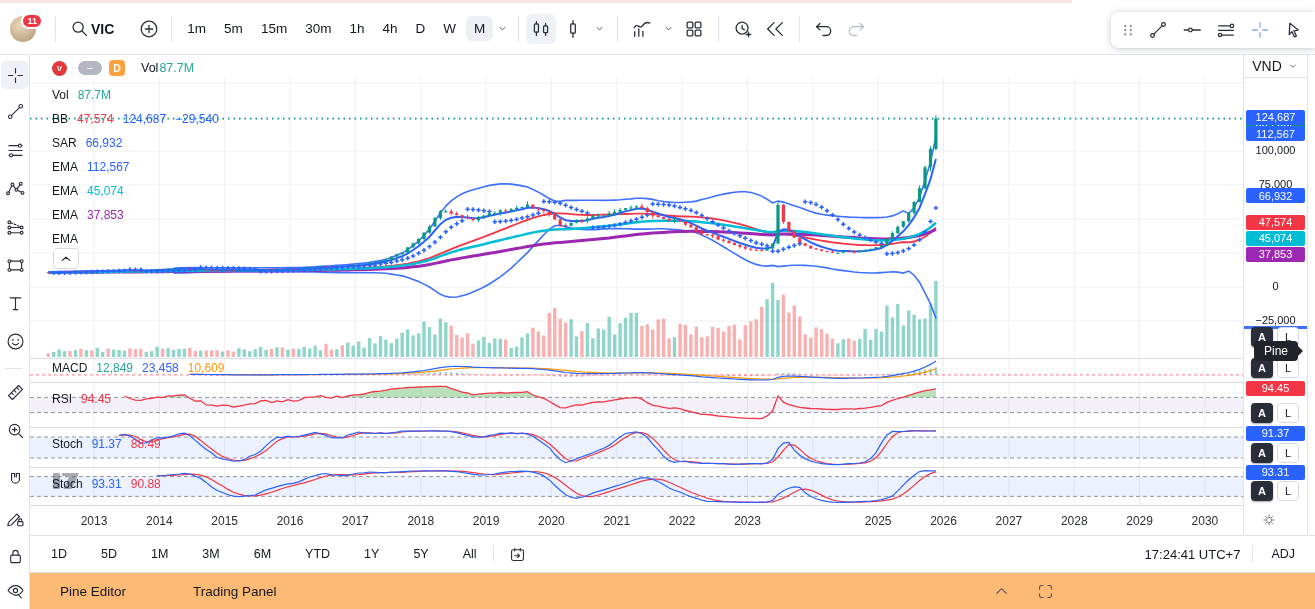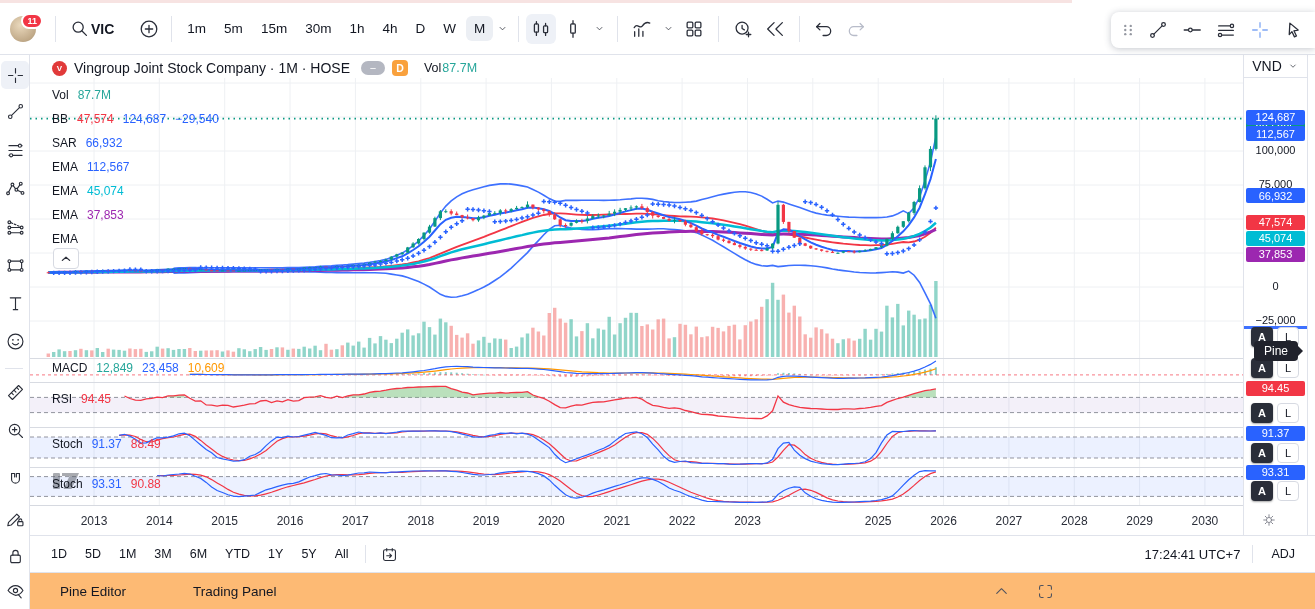--- a/index.html
+++ b/index.html
@@ -1086,21 +1086,20 @@
         <g>
           <line x1="0" y1="303.5" x2="1213" y2="303.5" stroke="#d8dbe2" stroke-width="1"></line>
           <line x1="0" y1="327.5" x2="1213" y2="327.5" stroke="#d8dbe2" stroke-width="1"></line>
           <line x1="0" y1="372.5" x2="1213" y2="372.5" stroke="#d8dbe2" stroke-width="1"></line>
           <line x1="0" y1="412.5" x2="1213" y2="412.5" stroke="#d8dbe2" stroke-width="1"></line>
         </g>
       </svg>
 
     <div class="overlay" id="symbol-row">
       <div id="symbol-logo">V</div>
-      <span id="symbol-title">Vingroup Joint Stock Company · 1M · HOSE</span>
       <span id="minus-pill">−</span>
       <span id="d-badge">D</span>
       <span id="header-vol">
         <span>Vol</span>
         <span style="color:#26a69a">87.7M</span>
       </span>
     </div>
 
     <div class="overlay" id="legend">
         <div class="lg-row">
@@ -1245,21 +1244,21 @@
         <div class="al-a">A</div>
         <div class="al-l">L</div>
       </div>
     </div>
 
   <div id="right-strip"></div>
 
   <div id="pine-tooltip"><span>Pine</span></div>
 
   <div id="bottom-toolbar">
-    <div id="range-group" style="display:flex;align-items:center;gap:4px">
+    <div id="range-group" style="display:flex;align-items:center;gap:20px">
         <button class="range-btn">1D</button>
         <button class="range-btn">5D</button>
         <button class="range-btn">1M</button>
         <button class="range-btn">3M</button>
         <button class="range-btn">6M</button>
         <button class="range-btn">YTD</button>
         <button class="range-btn">1Y</button>
         <button class="range-btn">5Y</button>
         <button class="range-btn">All</button>
       </div>

